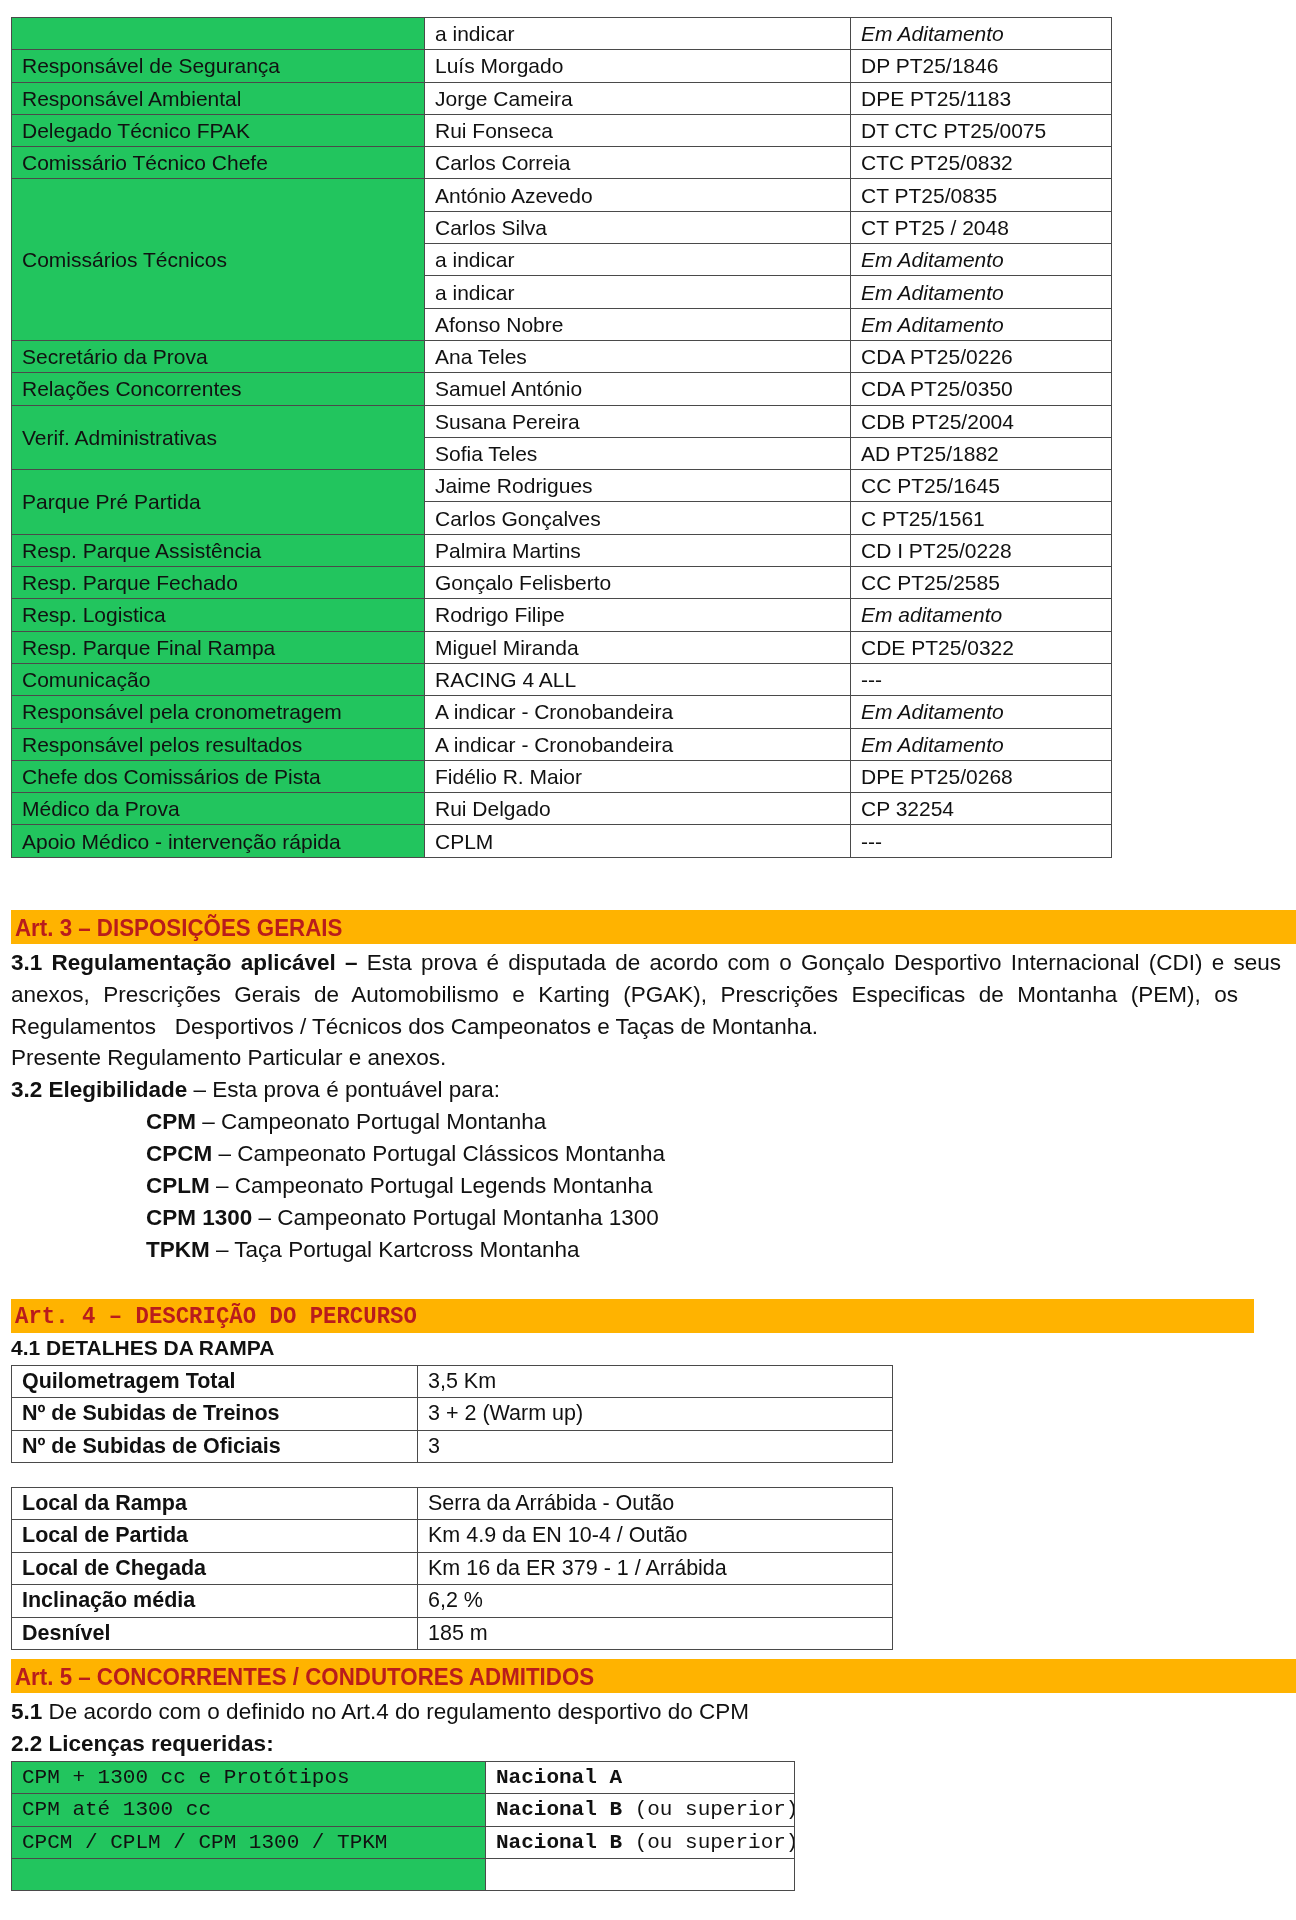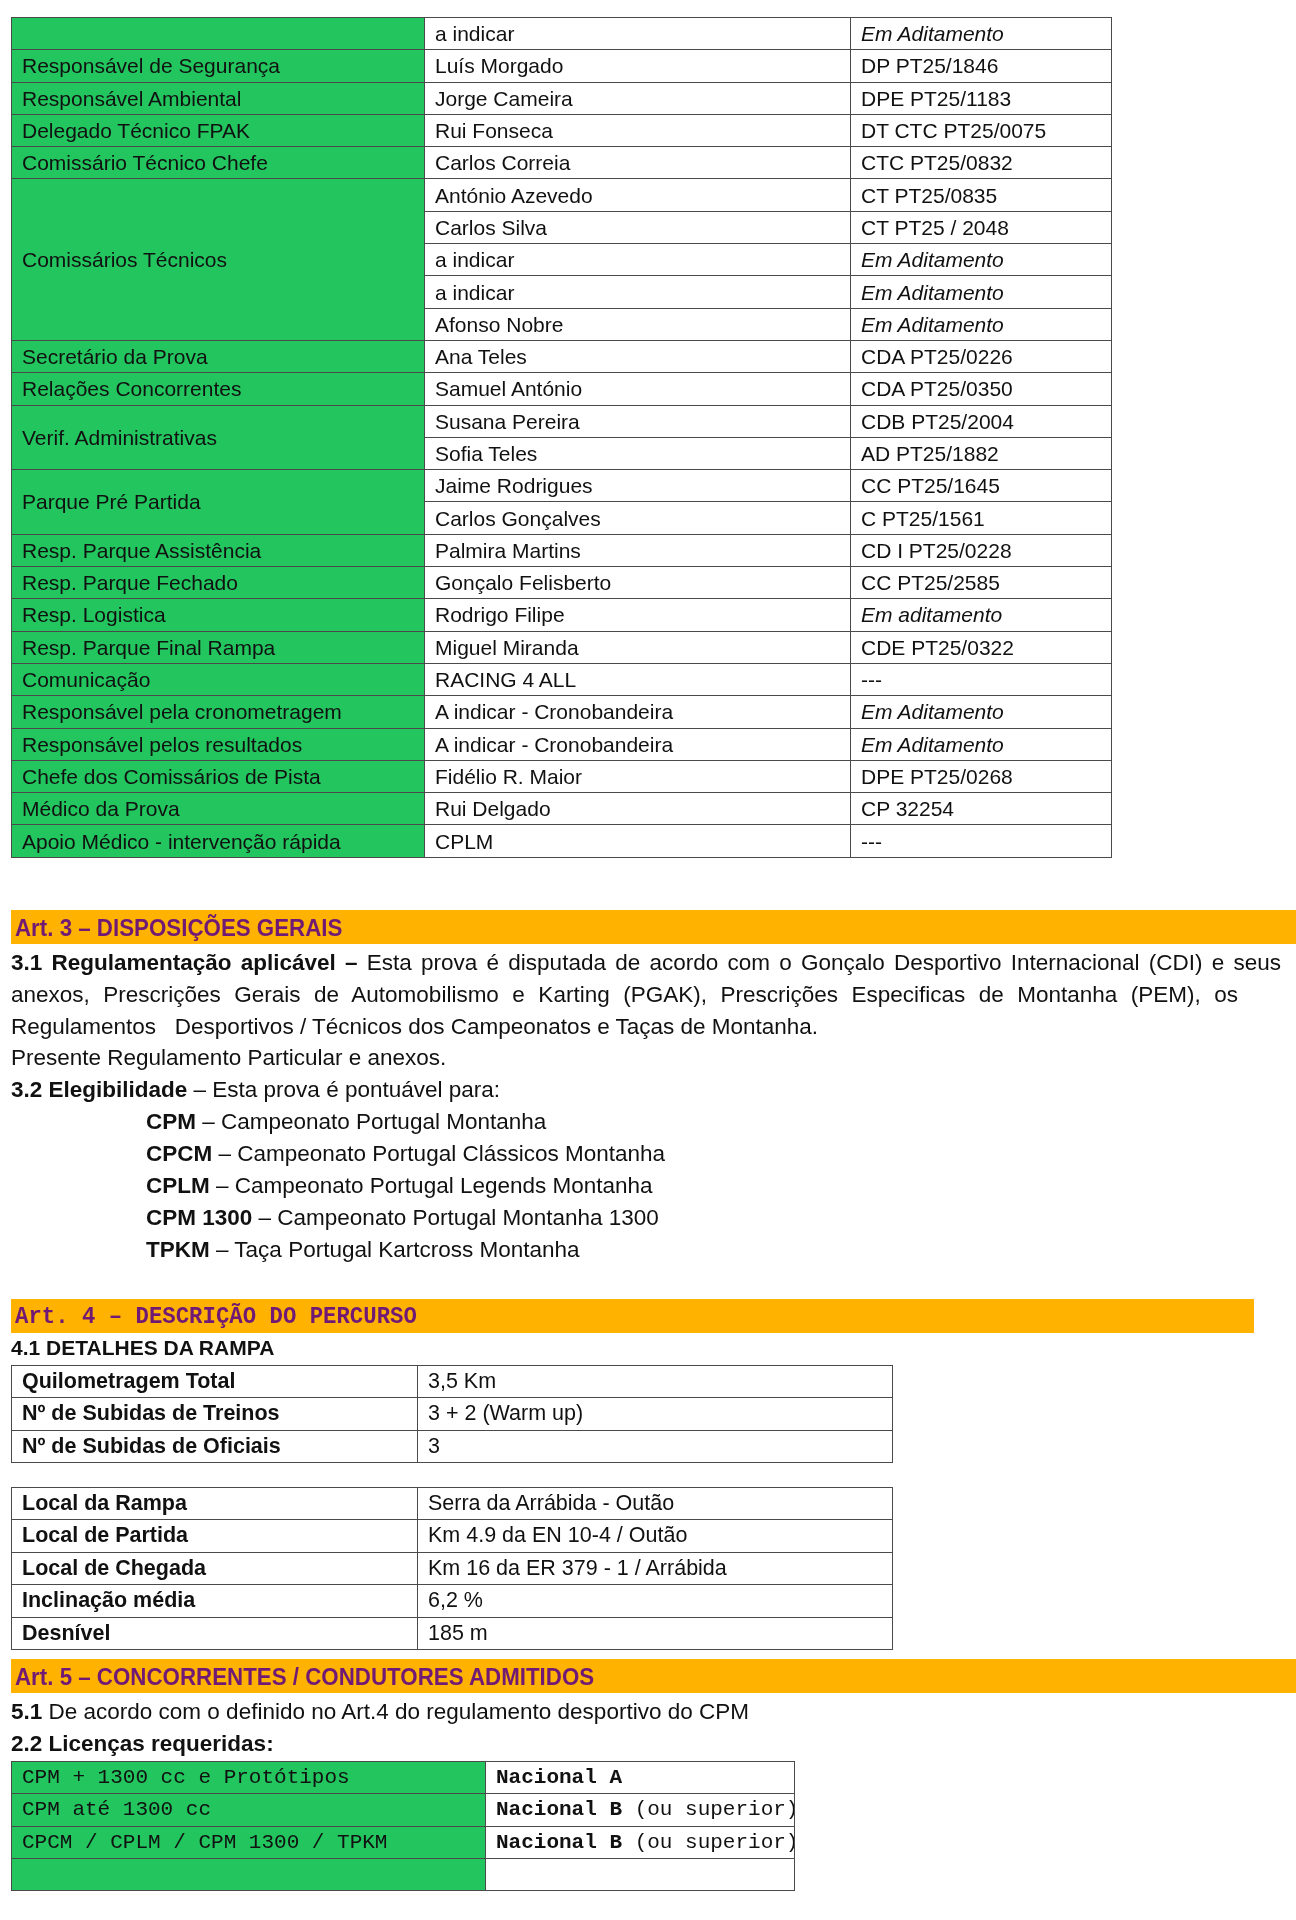--- a/index.html
+++ b/index.html
@@ -7,21 +7,21 @@
          font-family:"Liberation Sans", "DejaVu Sans", sans-serif; color:#111; }
   table { border-collapse:collapse; position:absolute; table-layout:fixed; }
   td { border:1.5px solid #4a4a4a; padding:0 0 0 10px; font-size:21px; line-height:1; white-space:nowrap; overflow:hidden; vertical-align:middle; }
   td.gray { background:#22c55e; }
   td.ital { font-style:italic; }
   #officials { left:11px; top:17px; width:1100px; }
   #officials td { height:31.3px; }
   #officials col.c1 { width:413px; }
   #officials col.c2 { width:426px; }
   #officials col.c3 { width:261px; }
-  .band { position:absolute; left:11px; background:#ffb300; font-weight:bold; font-size:24px; height:34px; line-height:36px; padding-left:4px; box-sizing:border-box; color:#701a75; }
+  .band { position:absolute; left:11px; background:#ffb300; font-weight:bold; font-size:24px; height:34px; line-height:36px; padding-left:4px; box-sizing:border-box; color:#b91c1c; }
   .band span { transform:scaleX(0.93); transform-origin:left; display:inline-block; }
   .line { position:absolute; left:11px; font-size:22.5px; height:32px; line-height:32px; white-space:nowrap; }
   .just { text-align:justify; text-align-last:justify; white-space:normal; }
   .line b { font-weight:bold; }
   .list { left:146px;text-align:center; }
   .sub { position:absolute; left:11px; font-size:22px; font-weight:bold; }
   #rampa1, #rampa2 { left:11px; width:882px; }
   #rampa1 td, #rampa2 td { height:31.4px; font-size:21.5px; }
   #rampa1 col.c1, #rampa2 col.c1 { width:406px; }
   #rampa1 td.k, #rampa2 td.k { font-weight:bold; }

